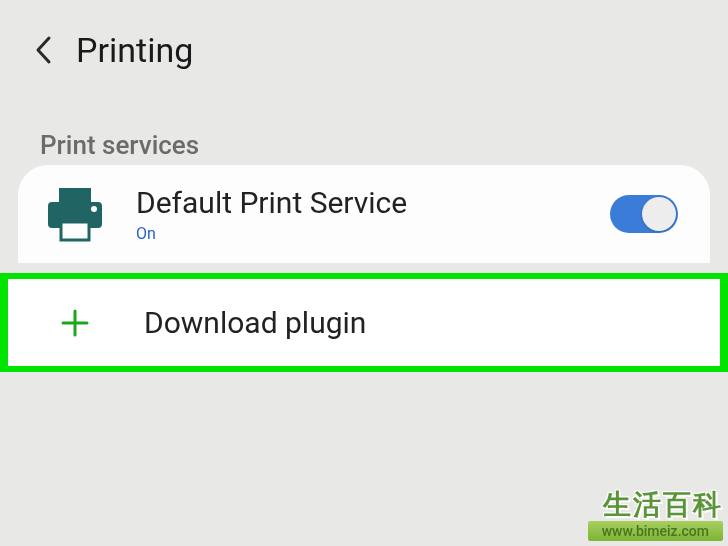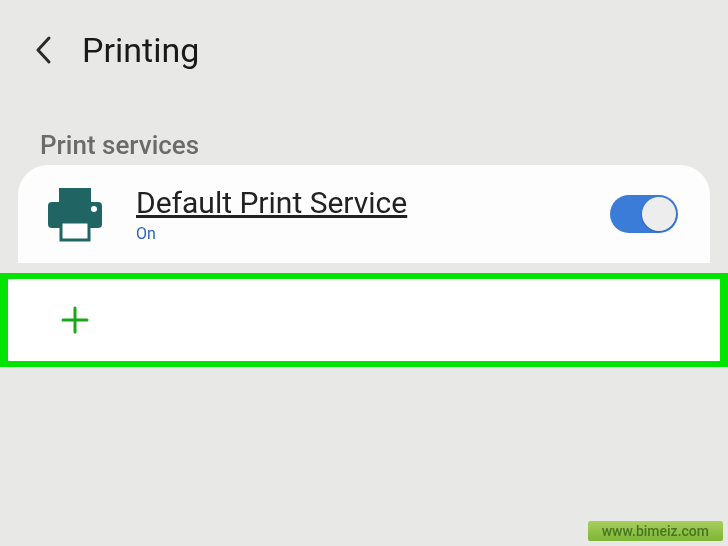--- a/index.html
+++ b/index.html
@@ -12,21 +12,21 @@
       height: 546px;
       background: #e8e8e7;
       font-family: -apple-system, BlinkMacSystemFont, 'Segoe UI', Roboto, sans-serif;
       overflow: hidden;
       position: relative;
     }
     .header {
       display: flex;
       align-items: center;
       padding: 30px 20px 25px 32px;
-      gap: 26px;
+      gap: 20px;
     }
     .back-icon {
       width: 24px;
       height: 24px;
       display: flex;
       align-items: center;
       justify-content: center;
     }
     .back-icon svg {
       width: 18px;
@@ -62,21 +62,20 @@
       flex-shrink: 0;
     }
     .service-info {
       flex: 1;
     }
     .service-name {
       font-size: 30px;
       font-weight: 400;
       color: #222;
       margin-bottom: 4px;
-      text-decoration: underline;
     }
     .service-status {
       font-size: 16px;
       font-weight: 400;
       color: #2b61c5;
     }
     .toggle {
       width: 68px;
       height: 38px;
       border-radius: 19px;
@@ -180,18 +179,20 @@
 </div>
 
 <div class="highlight-wrapper">
   <div class="download-row">
     <div class="plus-icon">
       <svg viewBox="0 0 30 30" stroke="#1aa81a" stroke-width="3" stroke-linecap="round">
         <line x1="15" y1="3" x2="15" y2="27"></line>
         <line x1="3" y1="15" x2="27" y2="15"></line>
       </svg>
     </div>
+    <div class="download-label">Download plugin</div>
   </div>
 </div>
 
 <div class="watermark">
+  <div class="watermark-cn">生活百科</div>
   <div class="watermark-url">www.bimeiz.com</div>
 </div>
 
 </body></html>

